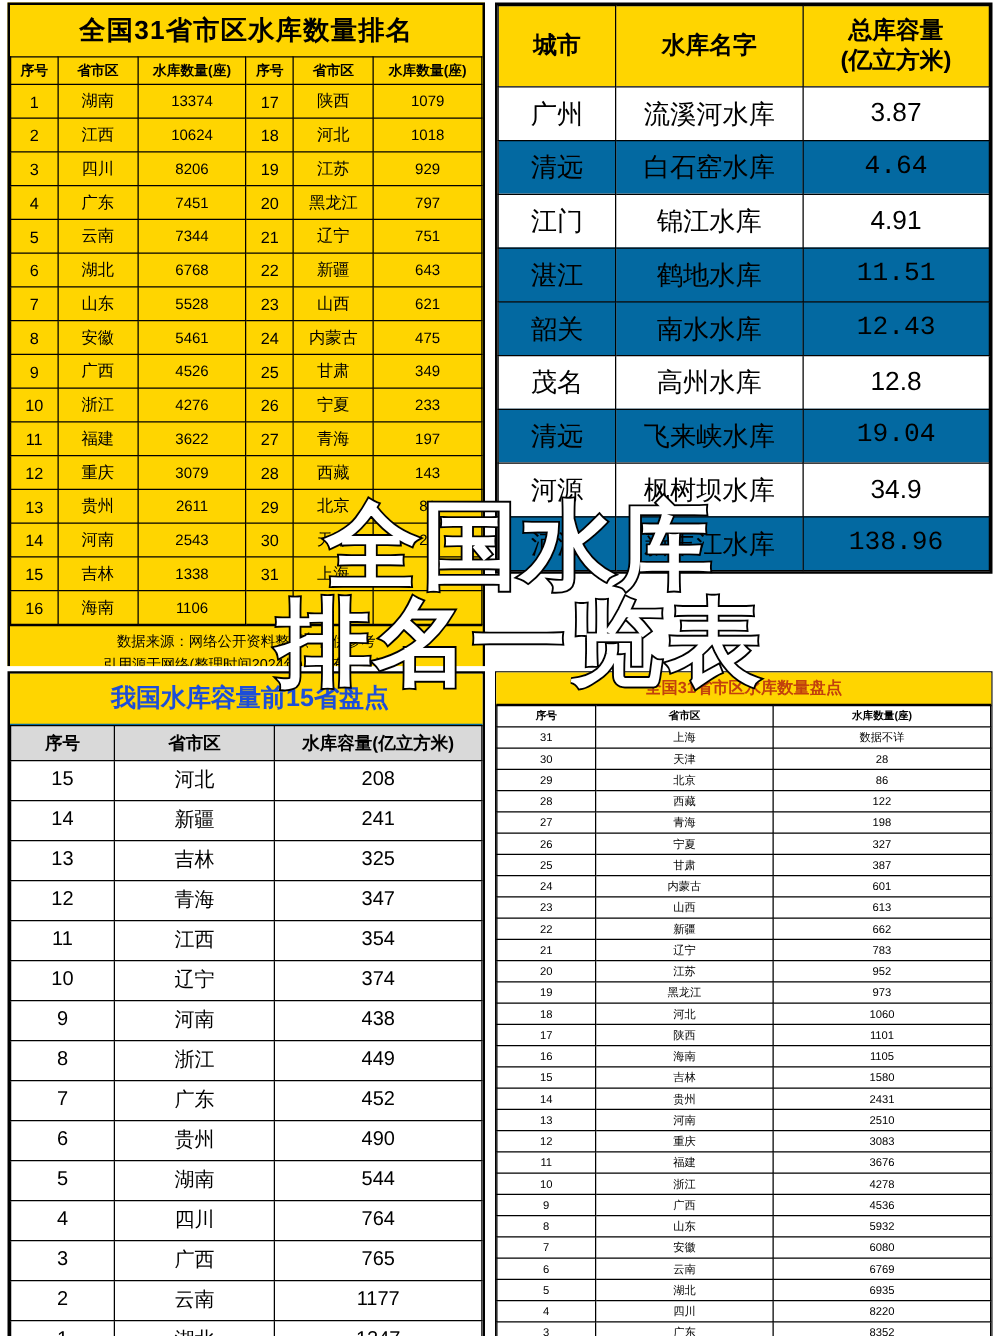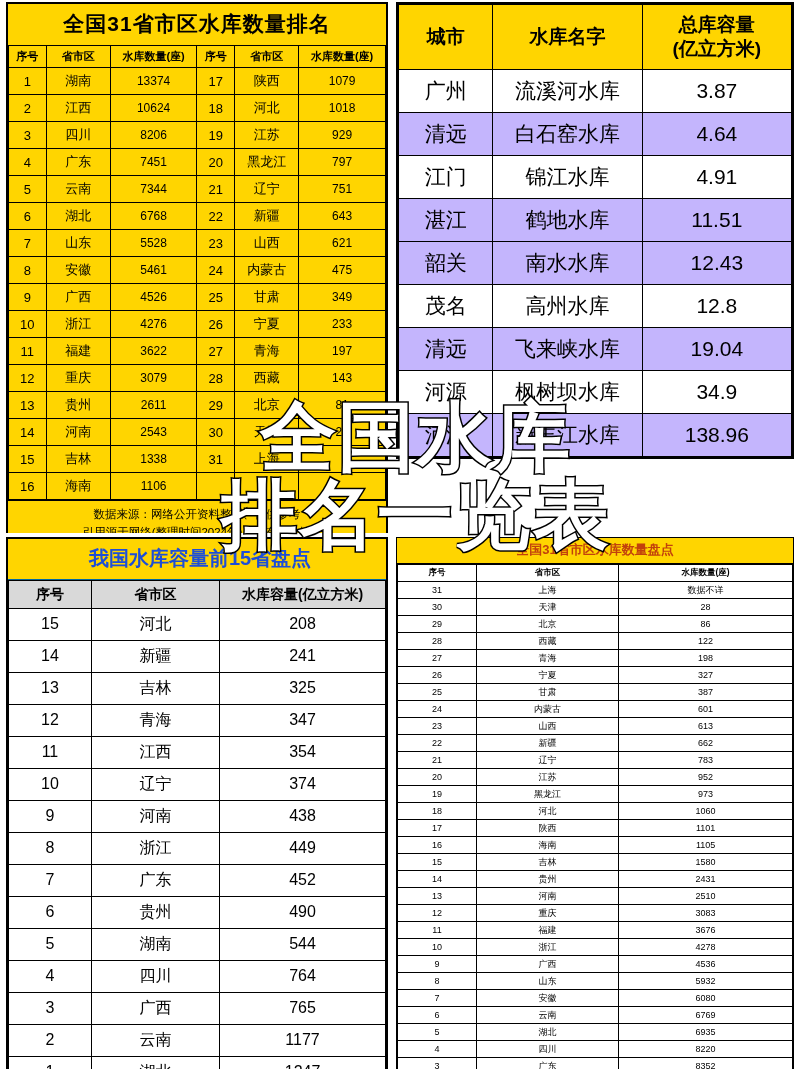--- a/index.html
+++ b/index.html
@@ -43,21 +43,21 @@
   
   .p2 { background:#ffffff; }
   .p2-inner { margin:2px 6px 0 4px; border:2px solid #000; background:#fff; }
   table.t2 { border-collapse: collapse; width:100%; }
   table.t2 th, table.t2 td { border:1px solid #000; text-align:center; color:#000; }
   table.t2 th {
     background:#FFD500; font-weight:bold; font-size:19px; padding:8px 2px; line-height:1.25;
   }
   table.t2 td { font-size:21px; padding:7px 2px; }
   table.t2 tr.odd td { background:#ffffff;text-align:center; }
-  table.t2 tr.even td { background:#c4b5fd; }
+  table.t2 tr.even td { background:#0369a1;font-family:Liberation Mono, monospace; }
   .t2-c1 { width:24%; } .t2-c2 { width:38%; } .t2-c3 { width:38%; }
 
   
   .p3 { background:#ffffff; }
   .p3-inner { margin:4px 4px 0 6px; border:2px solid #000; background:#fff; }
   .p3-title {
     background:#FFD500; text-align:center; font-weight:bold; font-size:20px;
     color:#1d4ed8; padding:6px 0 7px 6px; border-bottom:1px solid #0369a1;
   }
   table.t3 { border-collapse:collapse; width:100%; }

